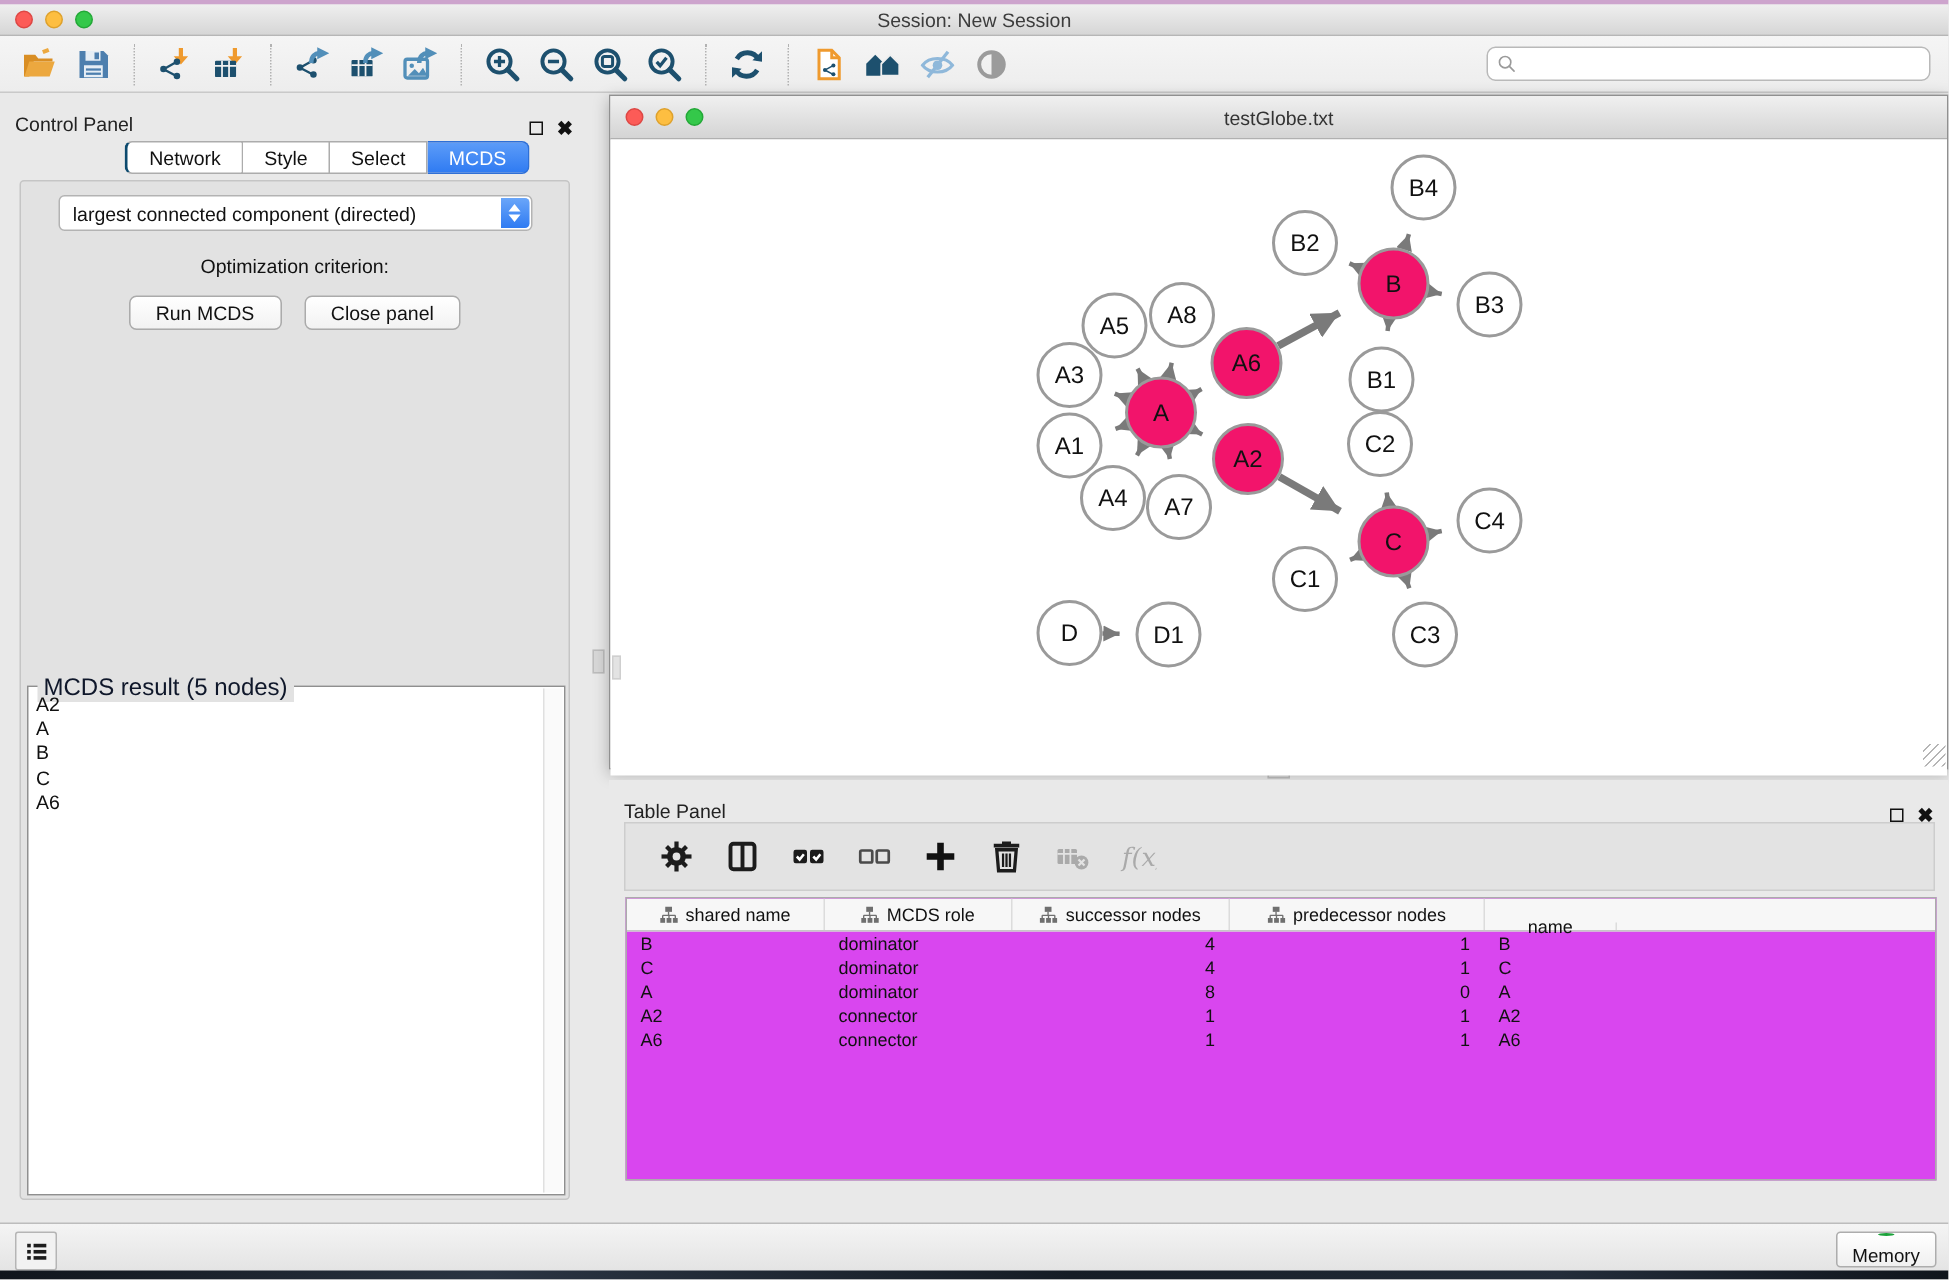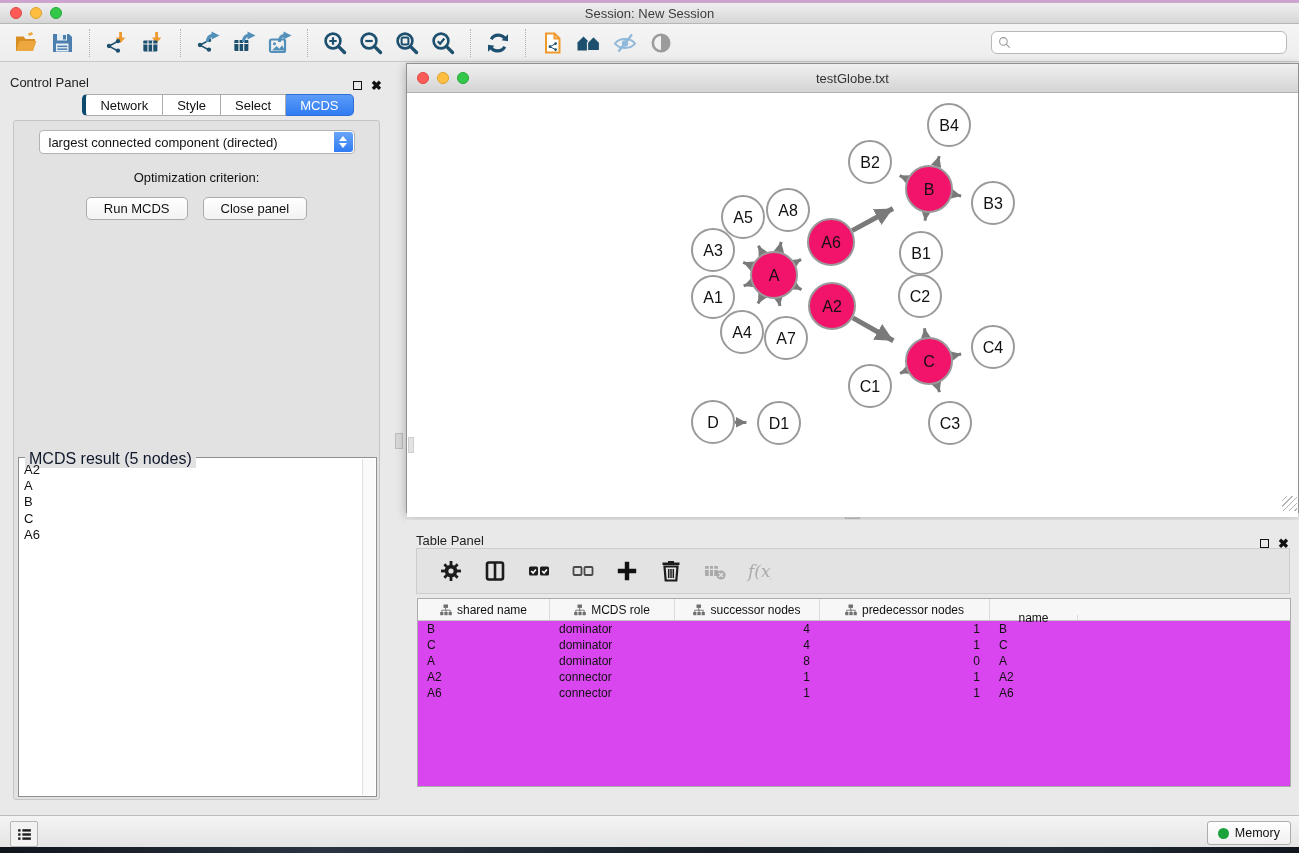--- a/index.html
+++ b/index.html
@@ -39,21 +39,21 @@
   #control-panel { position:absolute; left:0; top:62px; width:392px; height:753px; background:#e9e9e9; }
   .panel-head { height:28px; display:flex; align-items:flex-end; padding:0 10px; }
   .panel-head .panel-title { font-size:13px; color:#222; }
   .panel-head .panel-btns { margin-left:auto; display:flex; gap:9px; align-items:center; }
   .float-box { width:9px; height:9px; border:1.6px solid #111; display:inline-block; }
   .close-x { font-size:13px; font-weight:bold; color:#111; line-height:9px; }
 
   .seg-bar { display:flex; justify-content:center; }
   .seg { height:22px; padding:0 14px; font-size:13px; color:#111; background:#fff;
     border:1px solid #acacac; border-left:none; display:flex; align-items:center; cursor:default; }
-  .seg:first-child { border-left:4px solid #0c4a6e; border-radius:5px 0 0 5px;margin-left:44px; }
+  .seg:first-child { border-left:2px solid #0c4a6e; border-radius:5px 0 0 5px;margin-left:44px; }
   .seg:last-child { border-radius:0 5px 5px 0; }
   .seg.active { background:linear-gradient(#5d9cf8,#2f7bf2); border-color:#2e6fd6; color:#fff; }
 
   #cp-tabs { margin-top:4px; }
   #cp-inner { position:absolute; left:13px; top:58px; width:367px; height:680px;
     background:#e2e2e2; border:1px solid #c5c5c5; border-radius:3px; }
   #opt-label { text-align:center; font-size:13px; color:#111; margin-top:16px; }
   #opt-select { margin:9px auto 0; width:316px; height:24px; background:#fff; border:1px solid #b3b3b3;
     border-radius:4px; display:flex; align-items:center; font-size:13px; color:#111; padding-left:9px; position:relative; }
   #opt-select .stepper { position:absolute; right:1px; top:1px; bottom:1px; width:19px; border-radius:0 3px 3px 0;
@@ -102,21 +102,21 @@
   #tp-tabs .seg { font-size:13px; }
 
   
   #status-bar { position:absolute; left:0; top:815px; width:1299px; height:32px;
     background:linear-gradient(#f4f4f4,#e4e4e4); border-top:1px solid #bcbcbc; }
   #list-btn { position:absolute; left:10px; top:5px; width:28px; height:26px; background:#f2f2f2;
     border:1px solid #b5b5b5; border-radius:2px; display:flex; align-items:center; justify-content:center; }
   #list-btn svg { width:17px; height:17px; }
   #memory-btn { position:absolute; right:8px; top:5px; height:24px; padding:0 10px;
     background:linear-gradient(#ffffff,#f0f0f0); border:1px solid #adadad; border-radius:3px;
-    display:flex; align-items:center; gap:6px; font-size:12.5px; color:#111; }
+    display:flex; align-items:center; gap:6px; font-size:12.5px; color:#111;flex-direction:column; }
   #memory-dot { width:11px; height:11px; border-radius:50%; background:#1ba23a; }
 </style>
 </head>
 <body>
 
 <div id="screen">
   <div id="desktop-top"></div>
 
   <div id="titlebar">
     <div class="lights">

